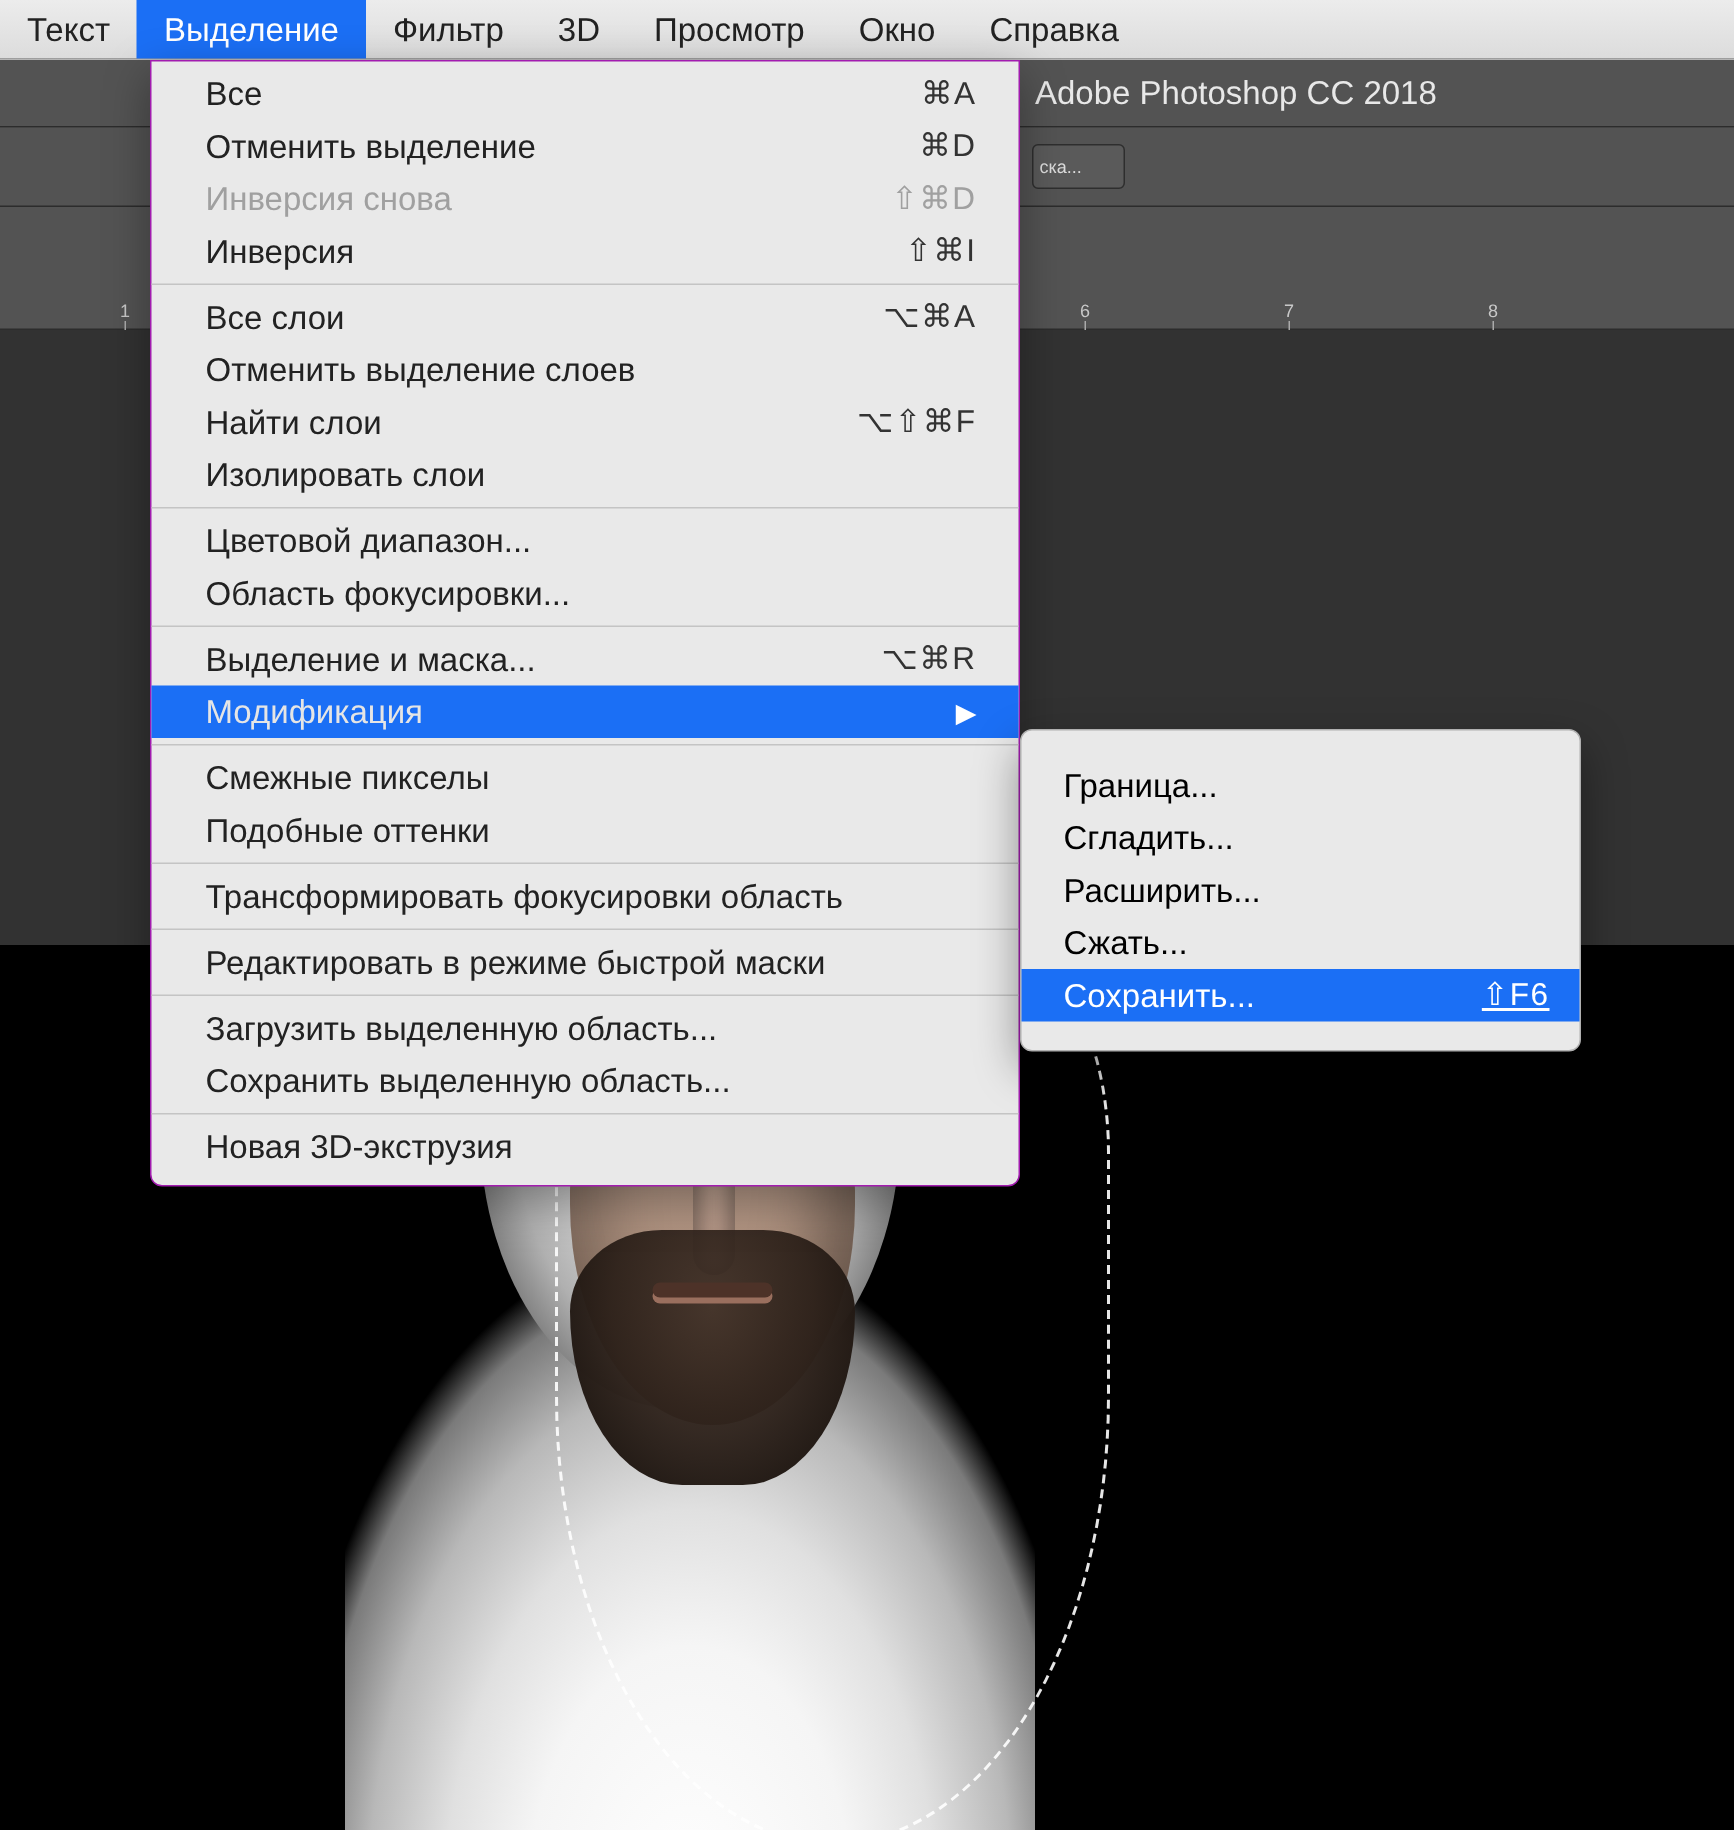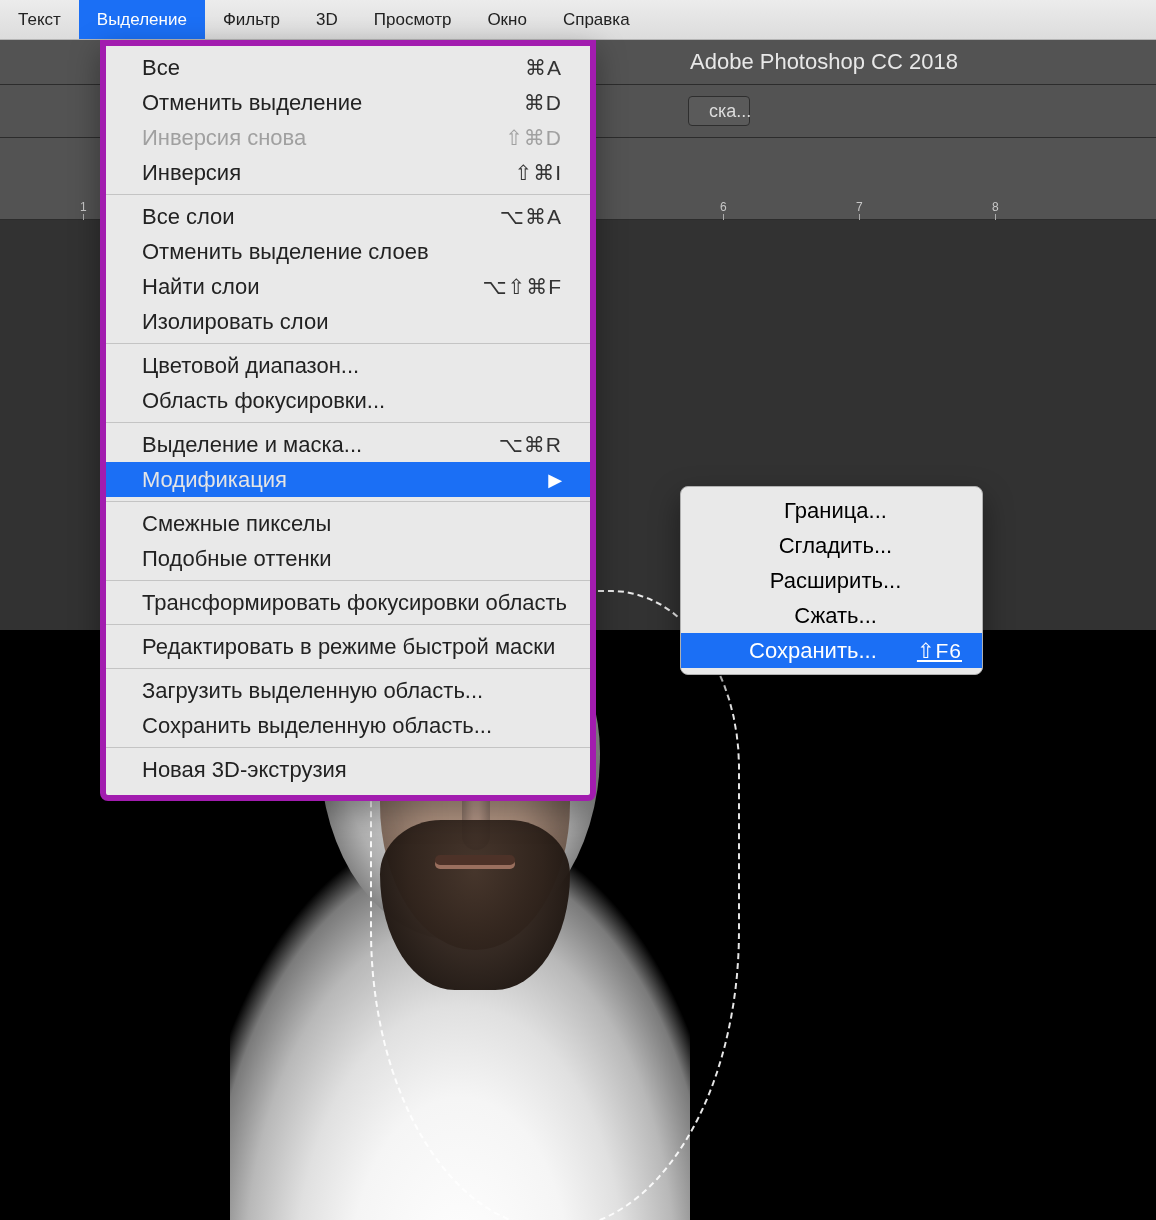--- a/index.html
+++ b/index.html
@@ -9,21 +9,21 @@
     width: 1156px;
     height: 1220px;
     overflow: hidden;
     position: relative;
   }
   .menubar {
     background: linear-gradient(#ececec,#dcdcdc);
     height: 40px;
     display: flex;
     align-items: stretch;
-    font-size: 17px;
+    font-size: 22px;
     color: #222;
     border-bottom: 1px solid #b5b5b5;
     text-align: center;
   }
   .menubar .item {
     display: flex;
     align-items: center;
     padding: 0 18px;
   }
   .menubar .item.active {
@@ -48,23 +48,23 @@
     border-bottom: 1px solid #2c2c2c;
   }
   .toolbar .tbbtn {
     margin-left: 688px;
     width: 62px;
     height: 30px;
     background: #5a5a5a;
     border: 1px solid #2e2e2e;
     border-radius: 4px;
     color: #dcdcdc;
-    font-size: 18px;
+    font-size: 12px;
     text-align: left;
-    padding-left: 20px;
+    padding-left: 4px;
     line-height: 28px;
   }
   .gap { background: #535353; height: 60px; }
   .ruler {
     background: #535353;
     height: 22px;
     position: relative;
     font-size: 12px;
     color: #c8c8c8;
     border-bottom: 1px solid #2c2c2c;
@@ -131,23 +131,23 @@
   .marquee{
     position:absolute;left:140px;top:-40px;width:370px;height:640px;
     border:2px dashed #fff;
     border-radius: 180px 180px 260px 260px / 250px 250px 420px 420px;
     opacity:.9;
   }
   
   .menu {
     position: absolute;
     top: 40px; left: 100px;
-    width: 496px;
+    width: 580px;
     background: #e9e9e9;
-    border: 6px solid #a21caf;
+    border: 1px solid #a21caf;
     box-shadow: 0 10px 30px rgba(0,0,0,.35);
     border-radius: 0 0 8px 8px;
     z-index: 50;
     font-size: 22px;
     color: #222;
     padding: 4px 0 8px;
   }
   .menu-row, .submenu-row {
     display:flex; align-items:center;
     height:35px; padding: 0 28px 0 36px;
@@ -162,29 +162,28 @@
   }
   .menu-row.highlight .label { color:#e5e5e5; }
   .menu hr {
     border:none; border-top:1px solid #c4c4c4;
     margin:4px 0;
   }
   .menu-row .arrow { margin-left:12px; font-size:18px;}
   .submenu {
     position:absolute;
     top:486px; left:680px;
-    width:303px;
+    width:374px;
     background:#e9e9e9;
     border:1px solid #b0b0b0;
     border-radius:8px;
     box-shadow:0 12px 30px rgba(0,0,0,.4);
     z-index:60;
     font-size:22px;
-    padding:6px 0;
-    text-align:center;
+    padding:19px 0;
   }
   .submenu-row { height:35px; padding:0 20px 0 28px;}
   .submenu-row.highlight {
     background:#1b6ff5; color:#fff;
   }
   .submenu-row.highlight .shortcut{ color:#fff;text-decoration:underline;}
 </style>
 </head>
 <body>
 

